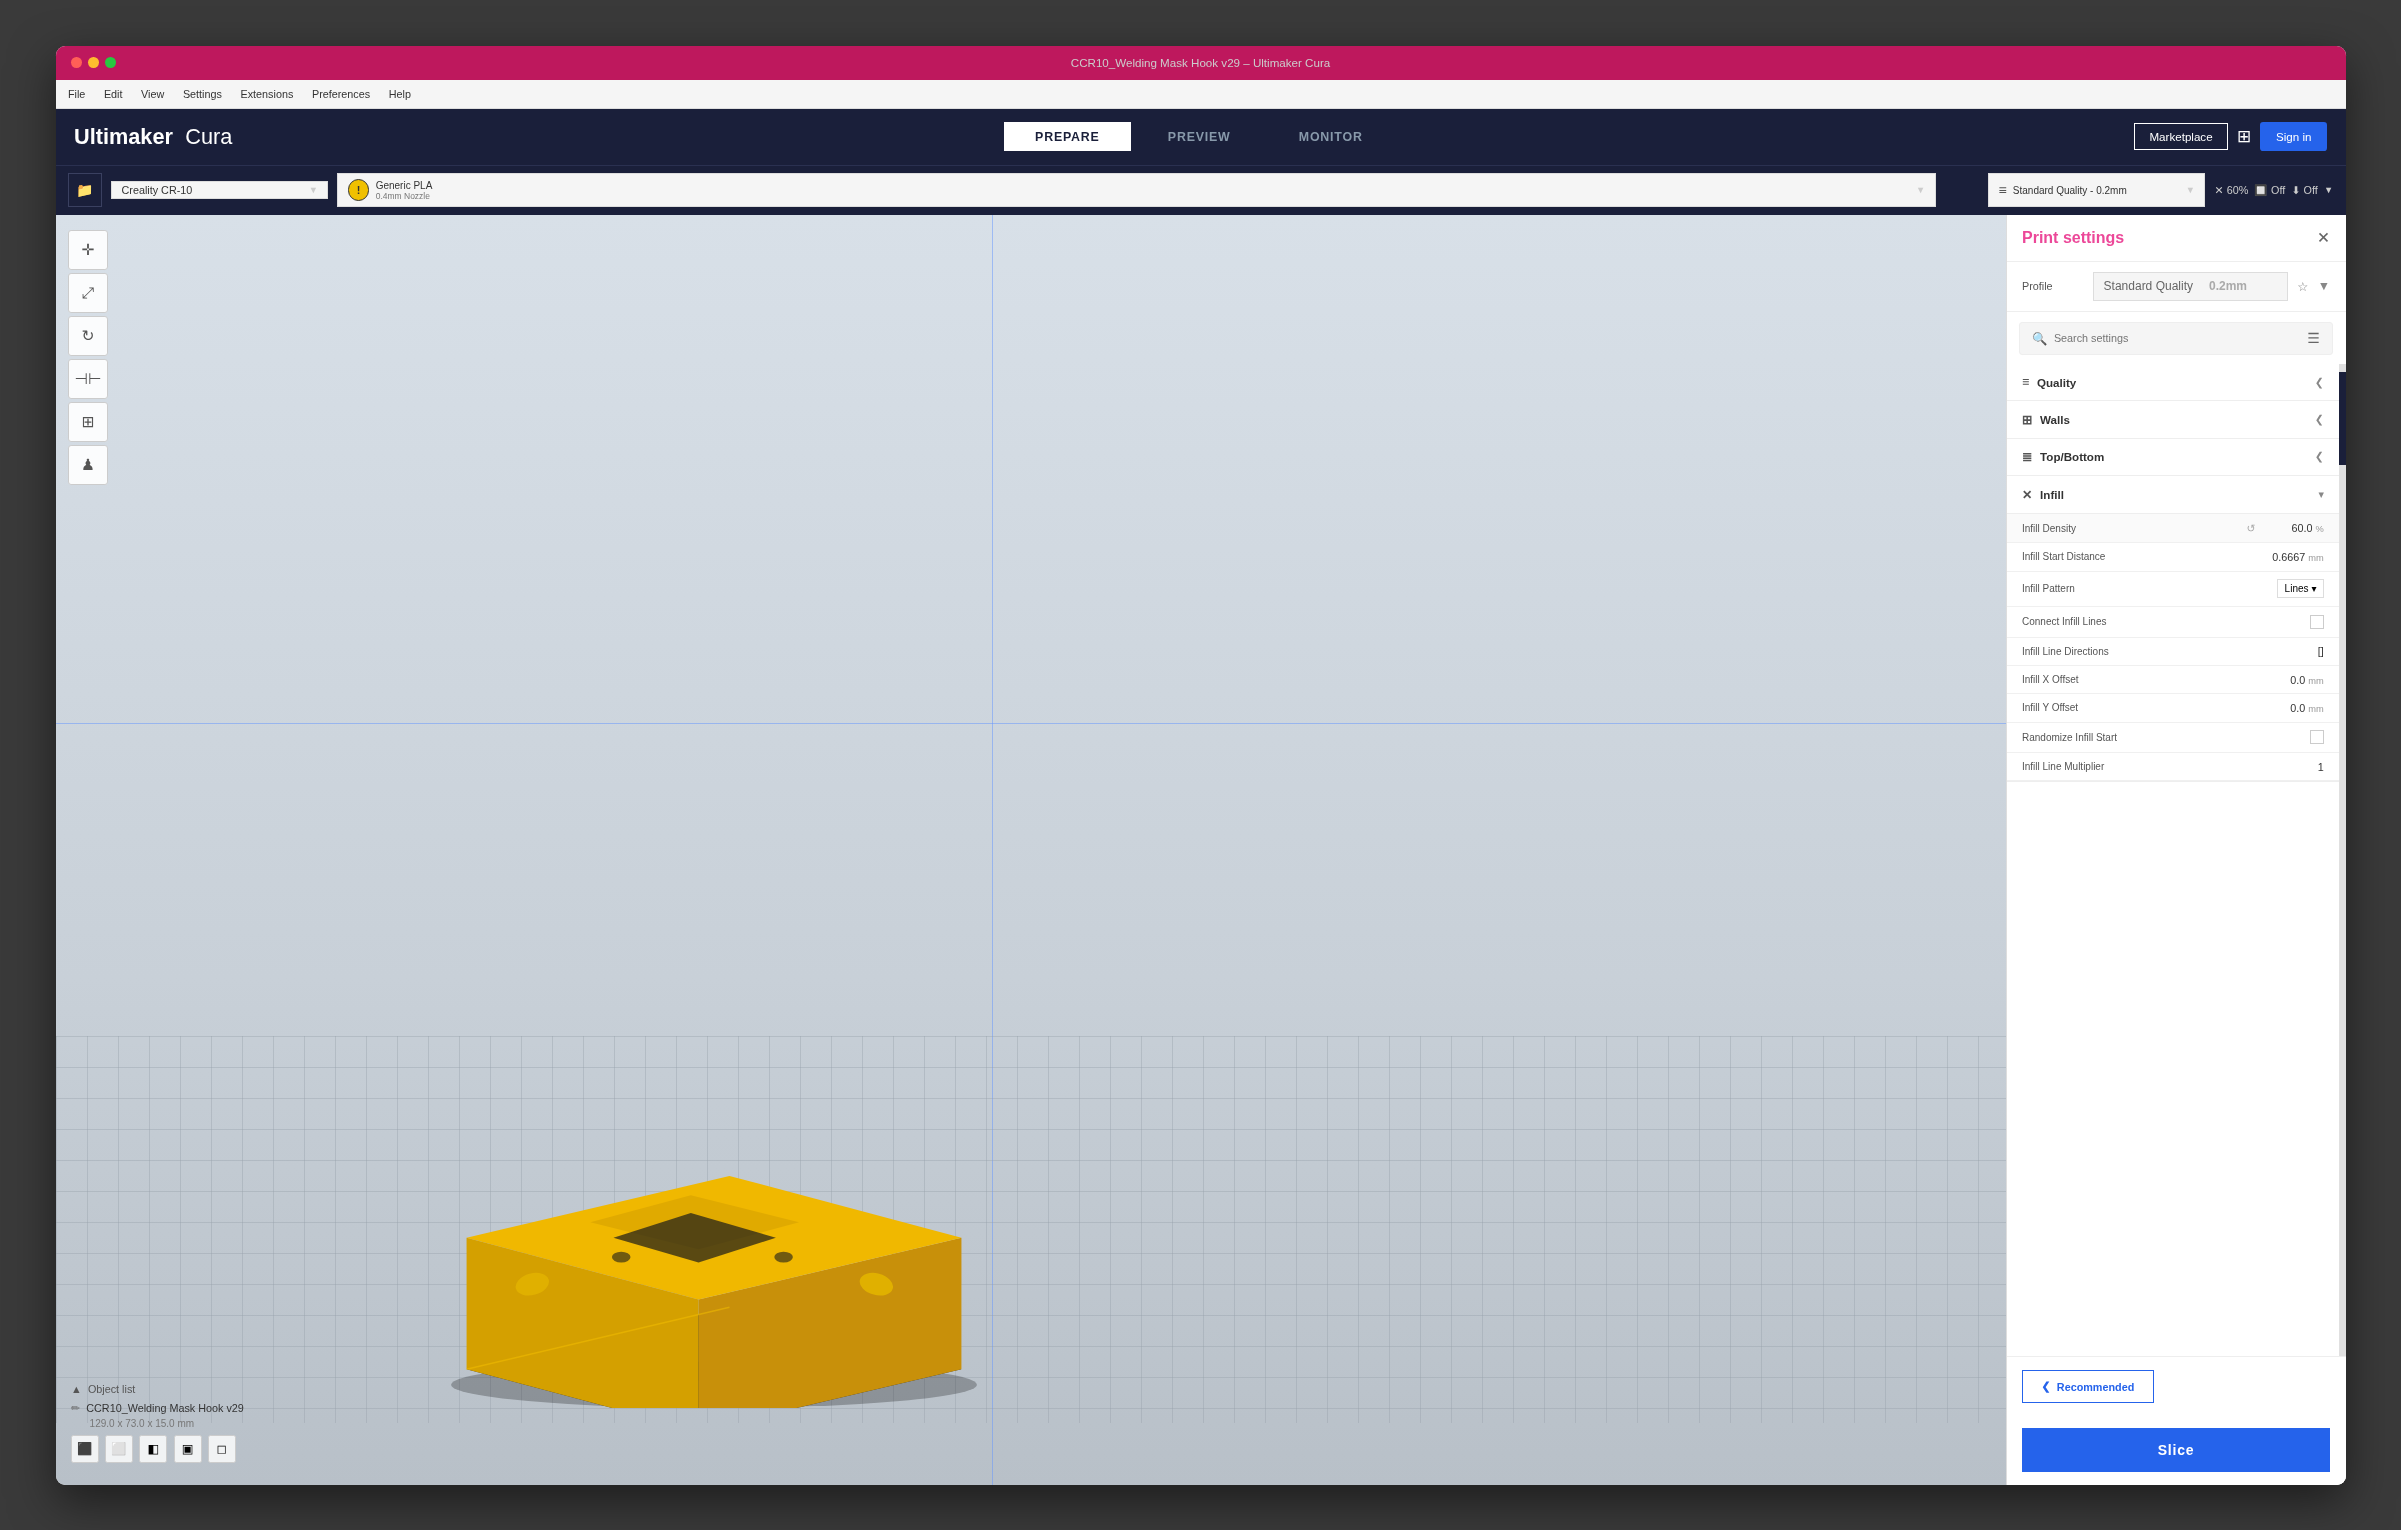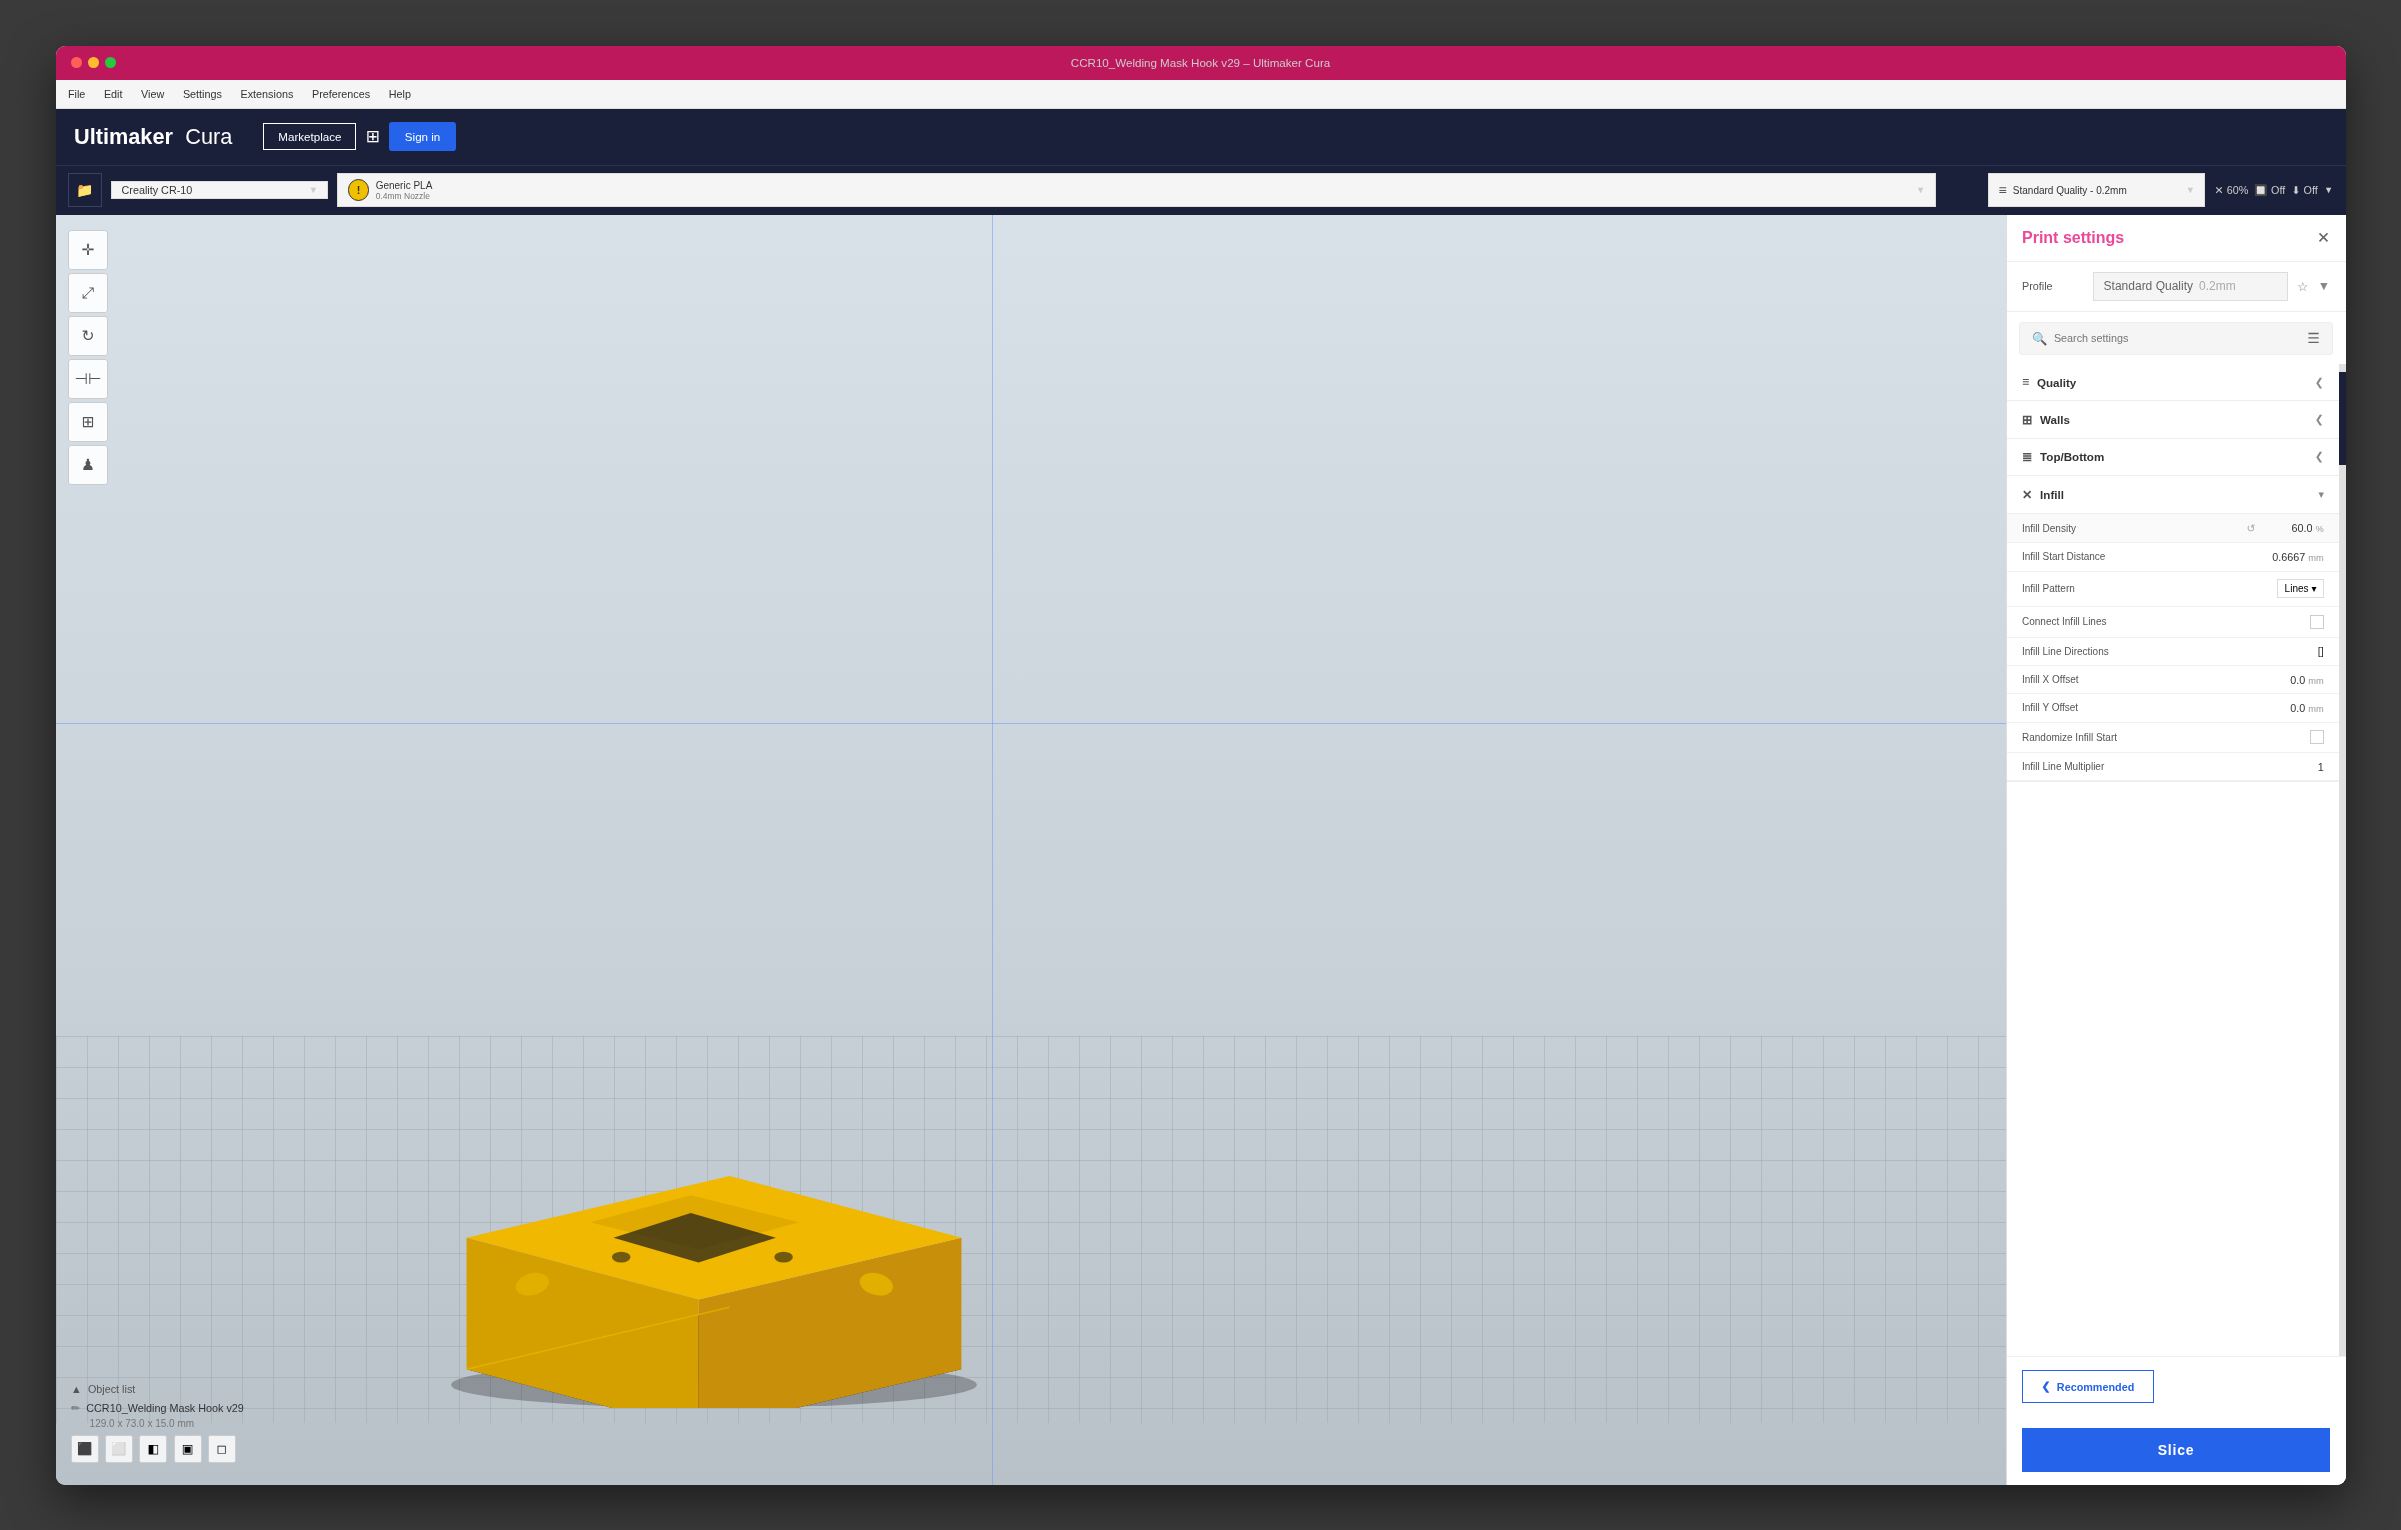--- a/index.html
+++ b/index.html
@@ -168,20 +168,25 @@
     <span class="menubar-item">Extensions</span>
     <span class="menubar-item">Preferences</span>
     <span class="menubar-item">Help</span>
   </div>
 
   <div class="app-header">
     <div class="logo">
       <span class="logo-text-ultimaker">Ultimaker</span>
       <span class="logo-text-cura">Cura</span>
     </div>
+    <div class="header-nav">
+      <button class="nav-btn nav-btn-active">PREPARE</button>
+      <button class="nav-btn nav-btn-inactive">PREVIEW</button>
+      <button class="nav-btn nav-btn-inactive">MONITOR</button>
+    </div>
     <div class="header-right">
       <button class="marketplace-btn">Marketplace</button>
       <span class="grid-icon">⊞</span>
       <button class="signin-btn">Sign in</button>
     </div>
   </div>
 
   <div class="toolbar">
     <button class="toolbar-icon-btn">
       <span>📁</span>
@@ -292,21 +297,21 @@
     <div class="print-settings">
       <div class="ps-header">
         <span class="ps-title">Print settings</span>
         <button class="ps-close">✕</button>
       </div>
 
       <div class="ps-profile">
         <span class="ps-profile-label">Profile</span>
         <div class="ps-profile-value">
           <span>Standard Quality</span>
-          <span style="color:#aaa;margin-left:4px;">0.2mm</span>
+          <span style="color:#aaa;margin-left:14px;font-weight:bold;">0.2mm</span>
         </div>
         <span class="ps-profile-star">☆</span>
         <span class="ps-profile-chevron">▼</span>
       </div>
 
       <div class="ps-search">
         <span class="ps-search-icon">🔍</span>
         <input type="text" placeholder="Search settings" style="">
         <span class="ps-menu-icon">☰</span>
       </div>

